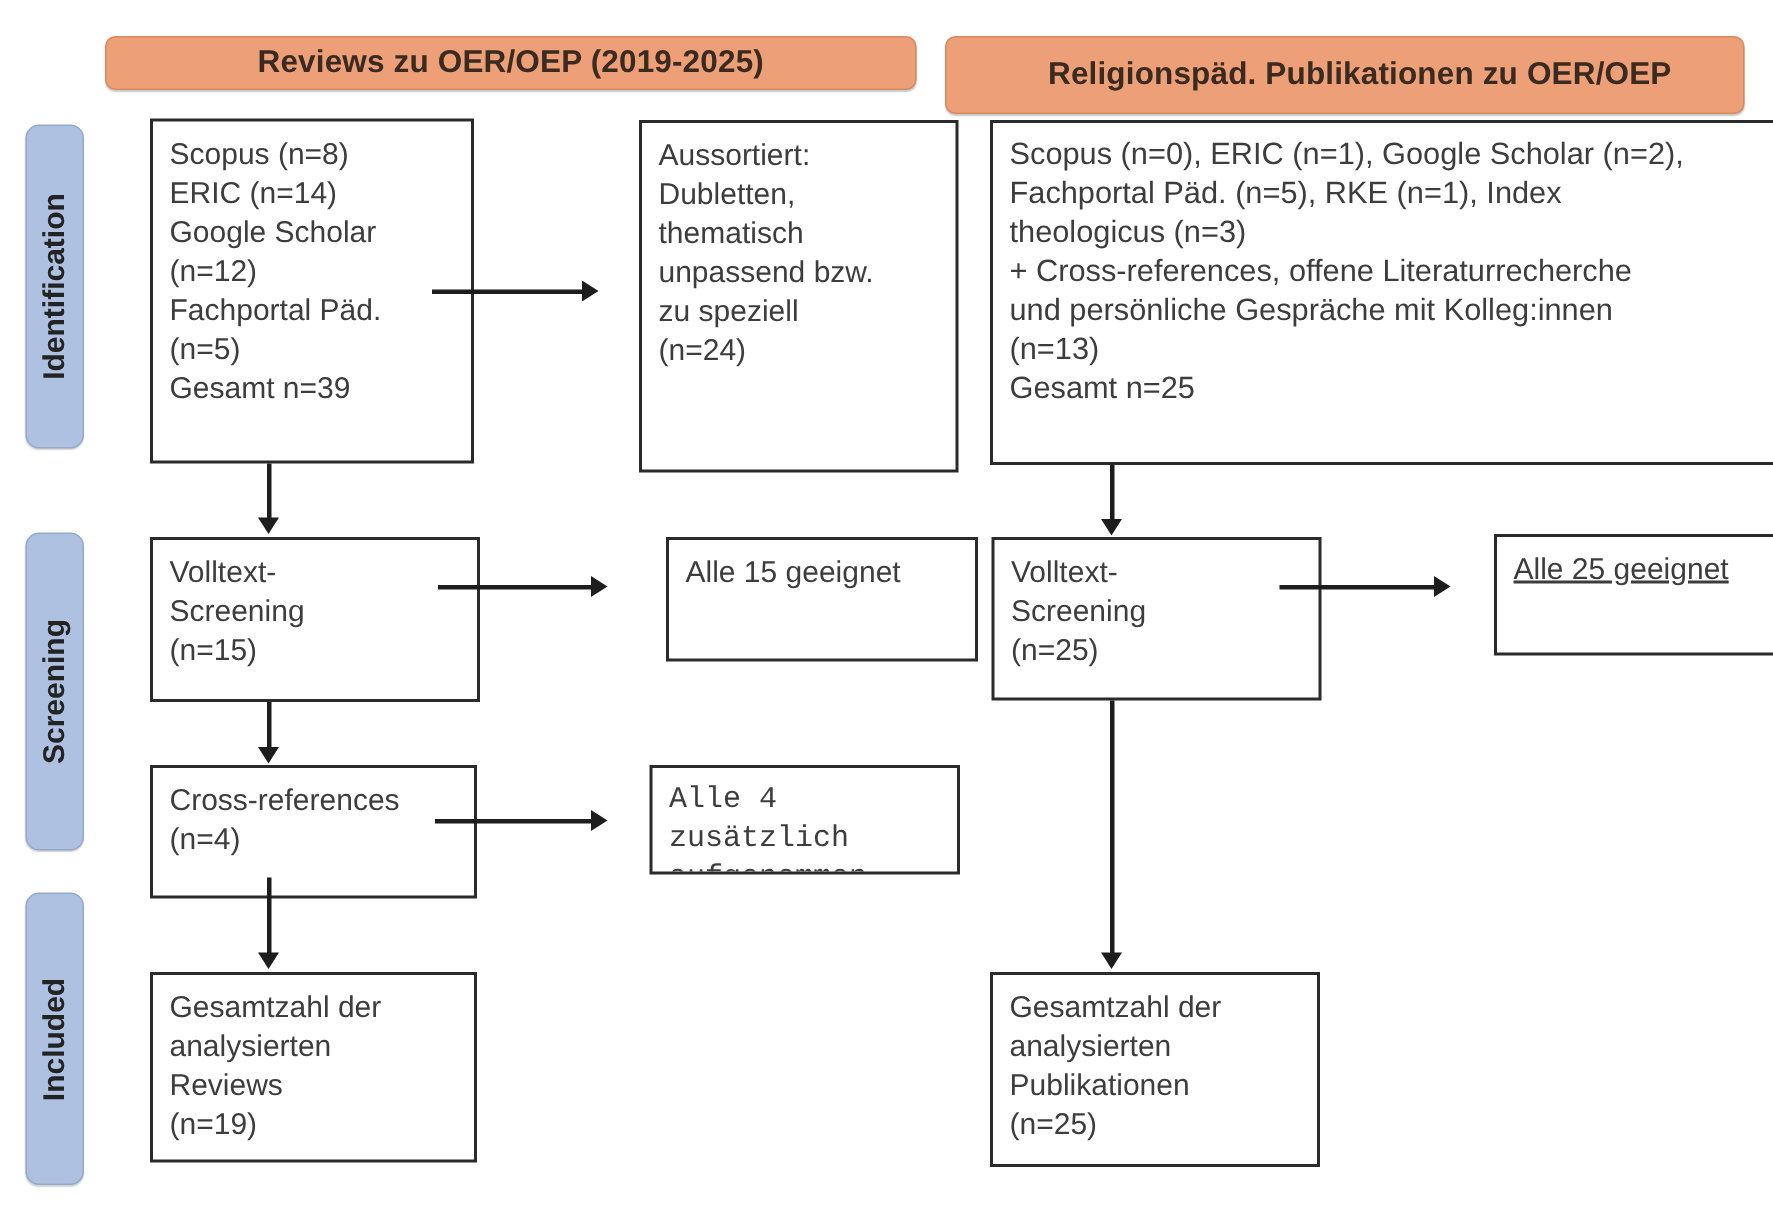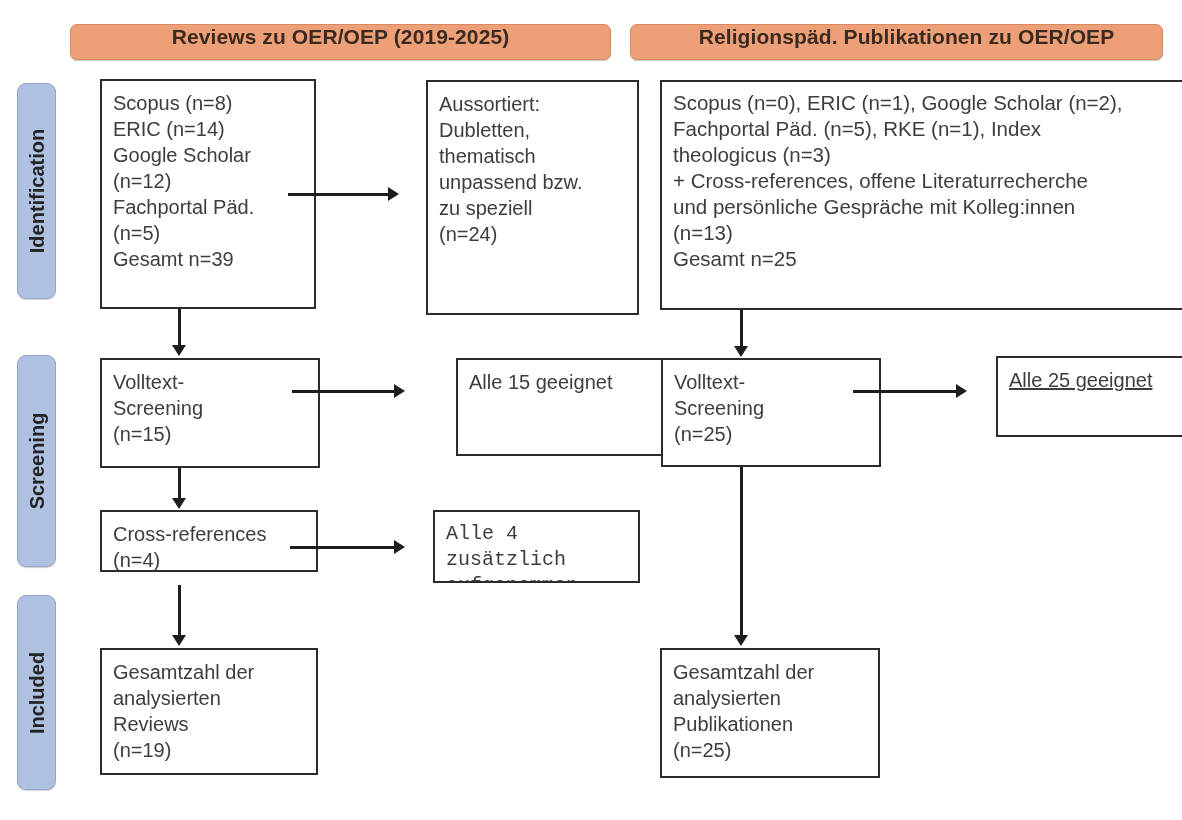--- a/index.html
+++ b/index.html
@@ -21,21 +21,21 @@
     position: absolute;
     box-sizing: border-box;
     background: #eda077;
     border: 1px solid #d9895f;
     border-radius: 7px;
     color: #3a2a20;
     font-size: 21px;
     font-weight: bold;
     letter-spacing: 0.1px;
     display: flex;
-    align-items: flex-start;
+    align-items: center;
     justify-content: center;
     text-align: center;
     box-shadow: 0 1px 1px rgba(0,0,0,0.22);
   }
 
   
   .pill {
     position: absolute;
     box-sizing: border-box;
     background: #aec1e0;
@@ -94,21 +94,21 @@
 </style>
 </head>
 <body>
 
 <div id="canvas">
 
   <div class="hdr" style="left:70px; top:24px; width:541px; height:36px;">
     <span>Reviews zu OER/OEP (2019-2025)</span>
   </div>
 
-  <div class="hdr" style="left:630px; top:24px; width:533px; height:36px;padding-left:20px;">
+  <div class="hdr" style="left:630px; top:24px; width:533px; height:52px;padding-left:20px;">
     <span>Religionspäd. Publikationen zu OER/OEP</span>
   </div>
 
   <div class="pill" style="left:17px; top:83px; width:39px; height:216px;">
     <span class="pill-label">Identification</span>
   </div>
 
   <div class="pill" style="left:17px; top:355px; width:39px; height:212px;">
     <span class="pill-label">Screening</span>
   </div>
@@ -135,29 +135,29 @@
   <div class="ln-h" style="left:288px; top:193px; width:102px;"></div>
   <div class="arrow-r" style="left:388px; top:187px;"></div>
 
   <div class="ln-v" style="left:178px; top:309px; width:3px; height:38px;"></div>
   <div class="arrow-d" style="left:172px; top:345px;"></div>
 
   <div class="box" style="left:72px; top:358px; width:220px; height:110px;">Volltext-
 Screening
 (n=15)</div>
 
-  <div class="box" style="left:428px; top:358px; width:208px; height:98px;">Alle 15 geeignet</div>
+  <div class="box" style="left:416px; top:358px; width:208px; height:83px;">Alle 15 geeignet</div>
 
   <div class="ln-h" style="left:292px; top:390px; width:104px;"></div>
   <div class="arrow-r" style="left:394px; top:384px;"></div>
 
   <div class="ln-v" style="left:178px; top:468px; width:3px; height:32px;"></div>
   <div class="arrow-d" style="left:172px; top:498px;"></div>
 
-  <div class="box" style="left:72px; top:510px; width:218px; height:62px;">Cross-references
+  <div class="box" style="left:72px; top:510px; width:218px; height:89px;">Cross-references
 (n=4)</div>
 
   <div class="box" style="left:405px; top:510px; width:207px; height:73px;font-family:Liberation Mono, monospace;">Alle 4 zusätzlich
 aufgenommen</div>
 
   <div class="ln-h" style="left:290px; top:546px; width:106px;"></div>
   <div class="arrow-r" style="left:394px; top:540px;"></div>
 
   <div class="ln-v" style="left:178px; top:585px; width:3px; height:52px;"></div>
   <div class="arrow-d" style="left:172px; top:635px;"></div>

